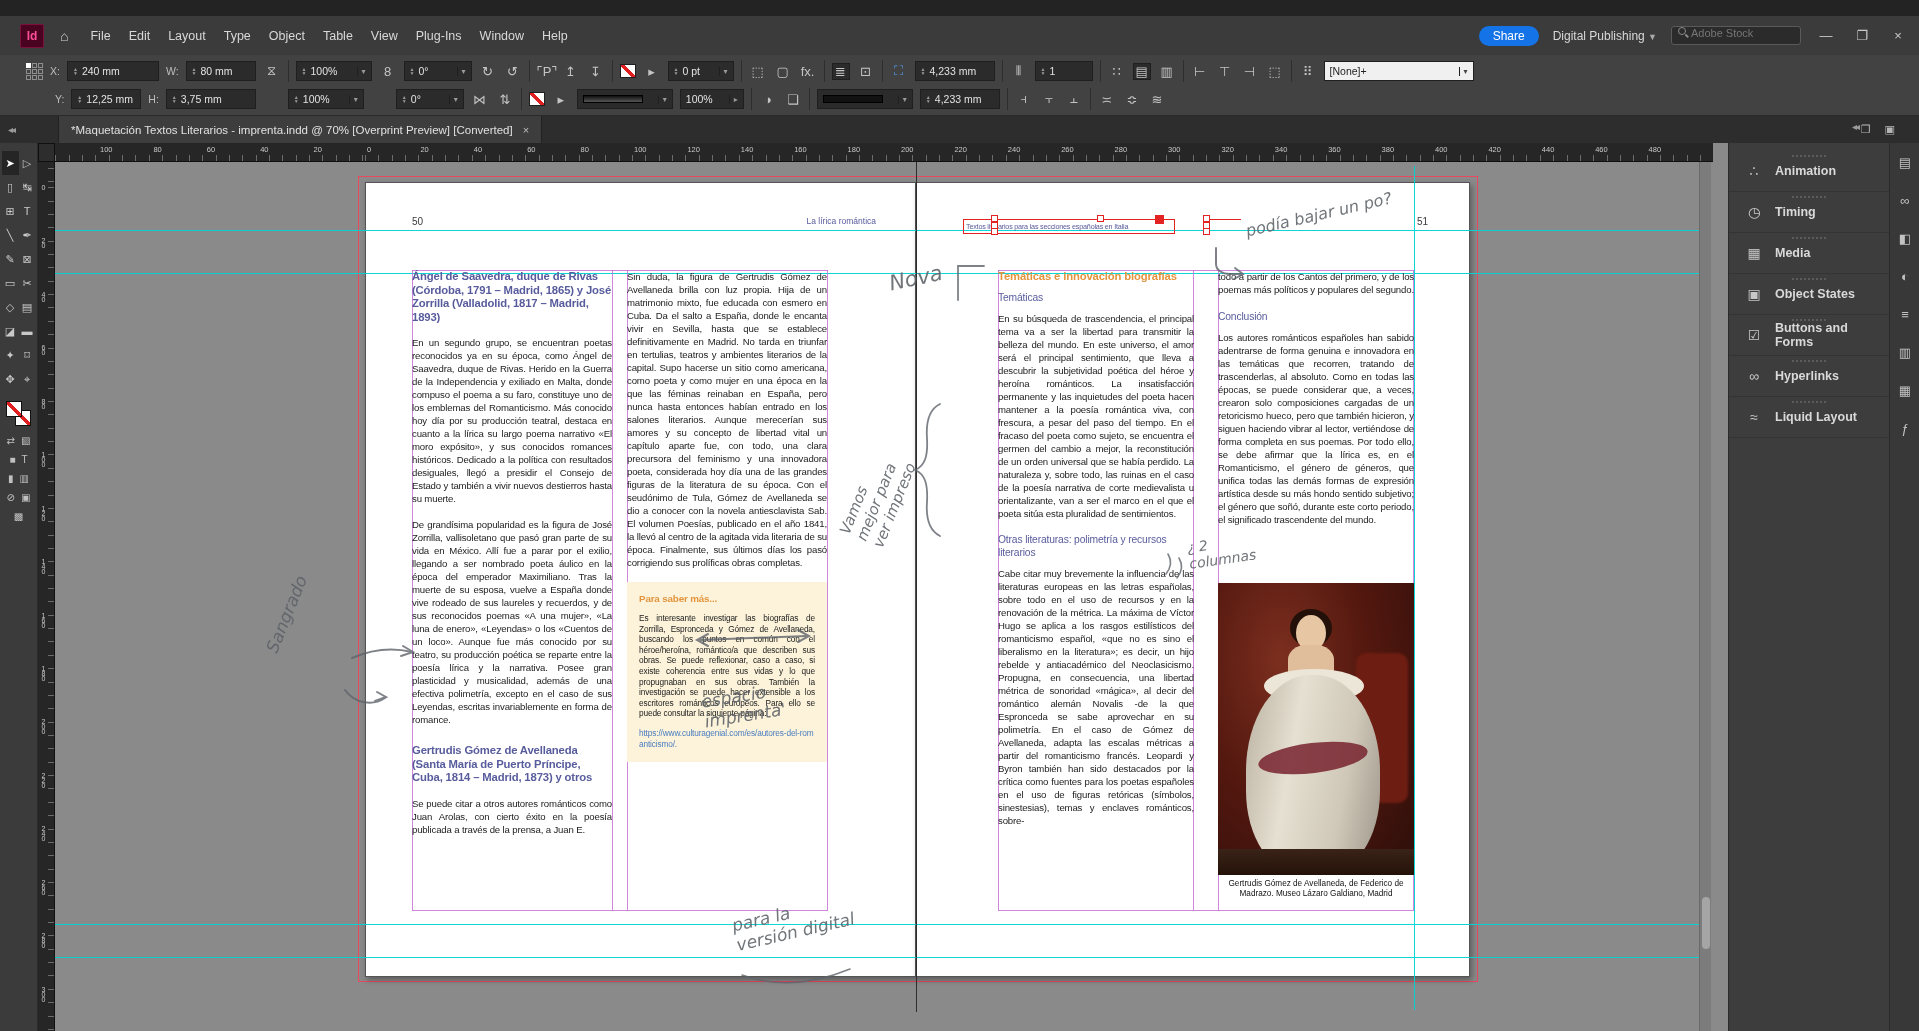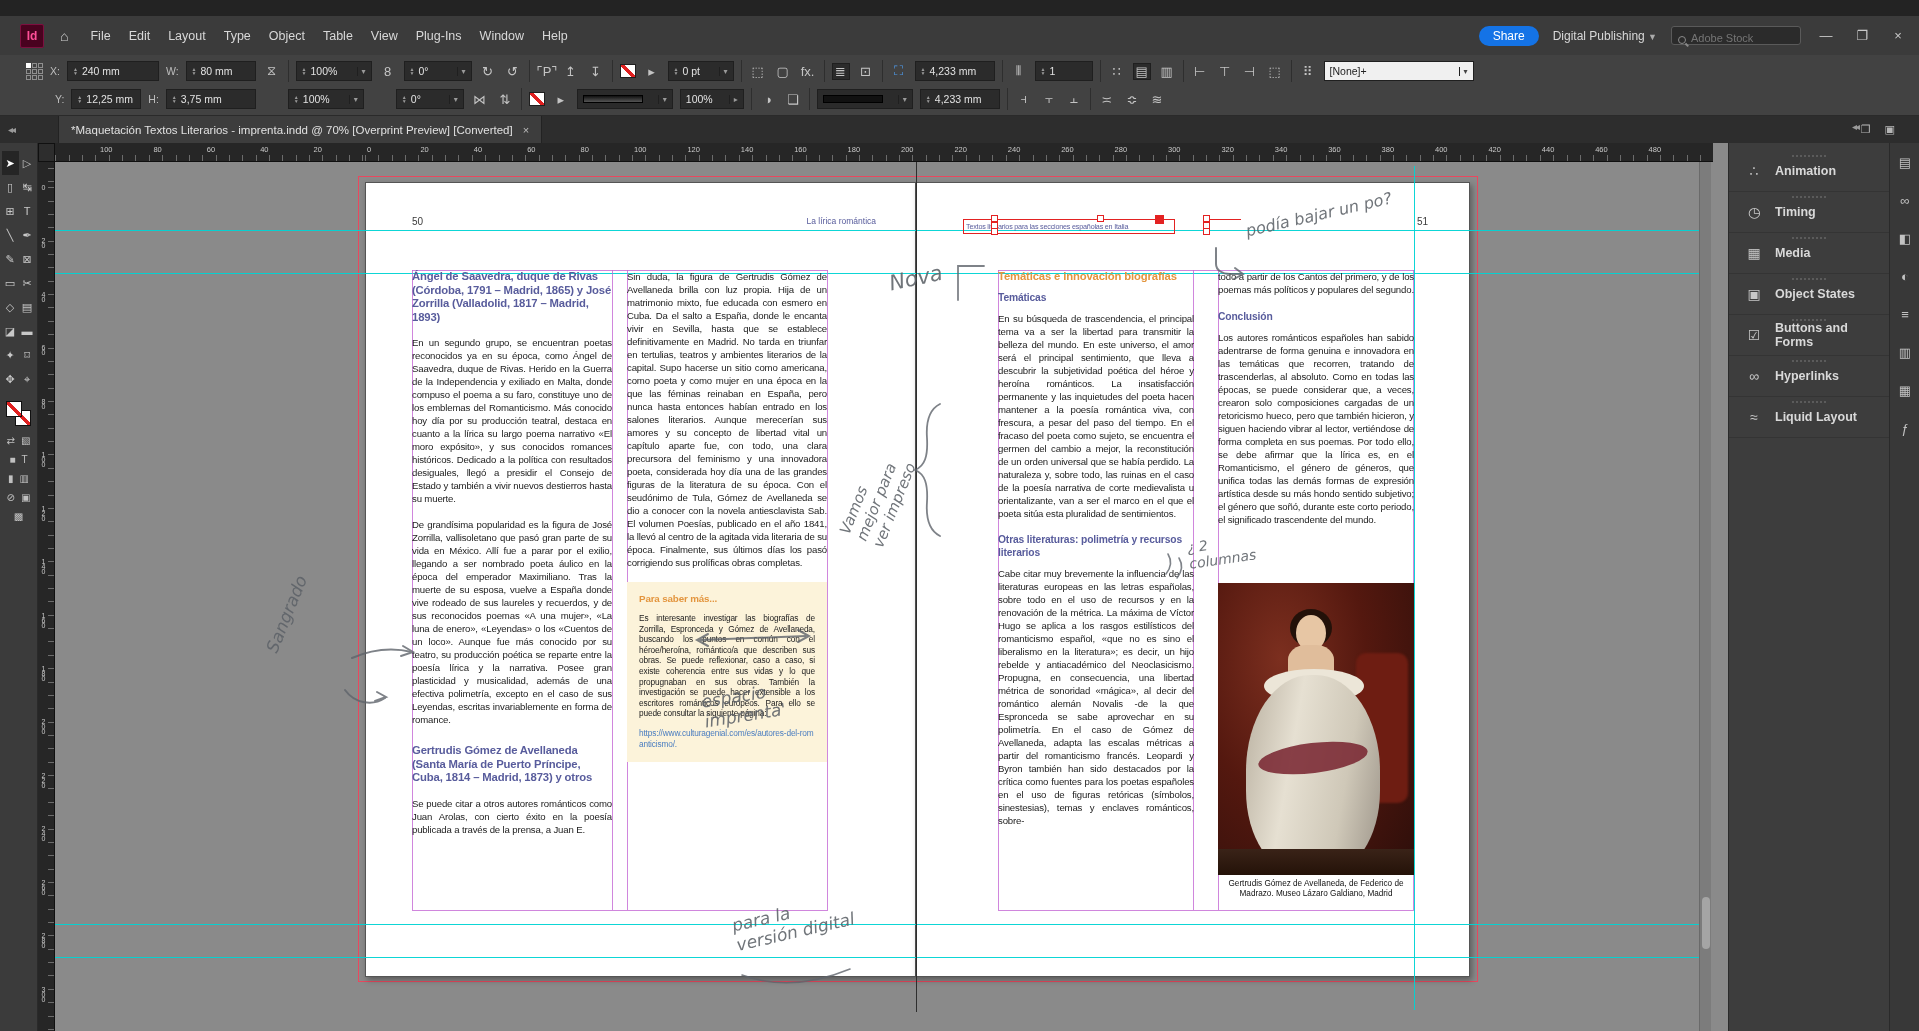--- a/index.html
+++ b/index.html
@@ -14,21 +14,21 @@
   #idlogo { width:24px; height:24px; margin-left:20px; background:#49021f; border:1px solid #7d0f3f;
     color:#ff4f98; font-weight:bold; font-size:12px; display:flex; align-items:center; justify-content:center; border-radius:2px; }
   #homeicon { color:#cfcfcf; font-size:14px; margin-left:16px; }
   #menus { display:flex; margin-left:22px; gap:18px; }
   .menu-item { color:#d8d8d8; font-size:12.5px; cursor:default; }
   #titlebar-right { margin-left:auto; display:flex; align-items:center; gap:14px; padding-right:10px; }
   #share-btn { background:#1473e6; color:#fff; font-size:12px; padding:3px 14px; border-radius:11px; border:none; }
   #workspace { color:#d8d8d8; font-size:12px; }
   #workspace .chev { font-size:9px; color:#aaa; }
   #stock-search { width:130px; height:19px; background:#2b2b2b; border:1px solid #5a5a5a; border-radius:3px;
-    display:flex; align-items:flex-end; gap:5px; padding:0 6px; }
+    display:flex; align-items:flex-start; gap:5px; padding:0 6px; }
   #stock-search input { background:transparent; border:none; outline:none; color:#9a9a9a; font-size:11px; width:100px; }
   .mag { width:8px; height:8px; border:1.5px solid #8a8a8a; border-radius:50%; position:relative; }
   .mag::after { content:""; position:absolute; width:4px; height:1.5px; background:#8a8a8a; transform:rotate(45deg); left:6px; top:7px; }
   .winbtn { color:#c9c9c9; font-size:13px; width:22px; text-align:center; }
 
   
   #cpanel { left:0; top:55px; width:100%; height:61px; background:#424242; border-bottom:1px solid #2a2a2a;
     font-size:10.5px; color:#cfcfcf; }
   .cp-row { position:absolute; left:26px; right:4px; height:26px; display:flex; align-items:center; gap:7px; }
   #cp1 { top:3px; } #cp2 { top:31px; }
@@ -91,21 +91,21 @@
   .mguide-h { position:absolute; height:1px; background:#c468d4; opacity:.8; }
   #spine { position:absolute; width:1px; background:#2e2e2e; }
 
   
   .pagenum { position:absolute; font-size:10px; color:#3a3a3a; }
   .runhead { position:absolute; font-size:8.5px; color:#585c9c; }
   .col { position:absolute; overflow:hidden; font-size:9.6px; line-height:13px; color:#1c1c1c;
     text-align:justify; letter-spacing:-0.15px; }
   .col p { margin-bottom:13px; }
   .h-violet { color:#585c9c; font-weight:bold; font-size:11.3px; line-height:13.5px; margin-bottom:12px; text-align:left; }
-  .h-sub { color:#585c9c; font-weight:bold; font-size:10.3px; margin:2px 0 8px; text-align:left; }
+  .h-sub { color:#585c9c; font-weight:normal; font-size:10.3px; margin:2px 0 8px; text-align:left; }
   .h-orange { color:#e3953e; font-weight:bold; font-size:11.3px; margin-bottom:8px; text-align:left; }
   #infobox { background:#fcf3da; padding:10px 12px 12px; margin-top:10px; }
   #infobox .bt { color:#e3953e; font-weight:bold; font-size:9.8px; margin-bottom:8px; }
   #infobox .bb { font-size:8.3px; line-height:10.6px; text-align:justify; color:#222; }
   #infobox .bu { font-size:8.3px; line-height:11px; color:#4a7dc0; margin-top:9px; word-break:break-all; text-align:left; }
 
   
   #portrait { position:absolute; }
   #portrait .art { position:relative; overflow:hidden; background:
      radial-gradient(ellipse at 32% 26%, #7c2f1f 0%, #54180f 45%, #2c0e0a 100%); }

